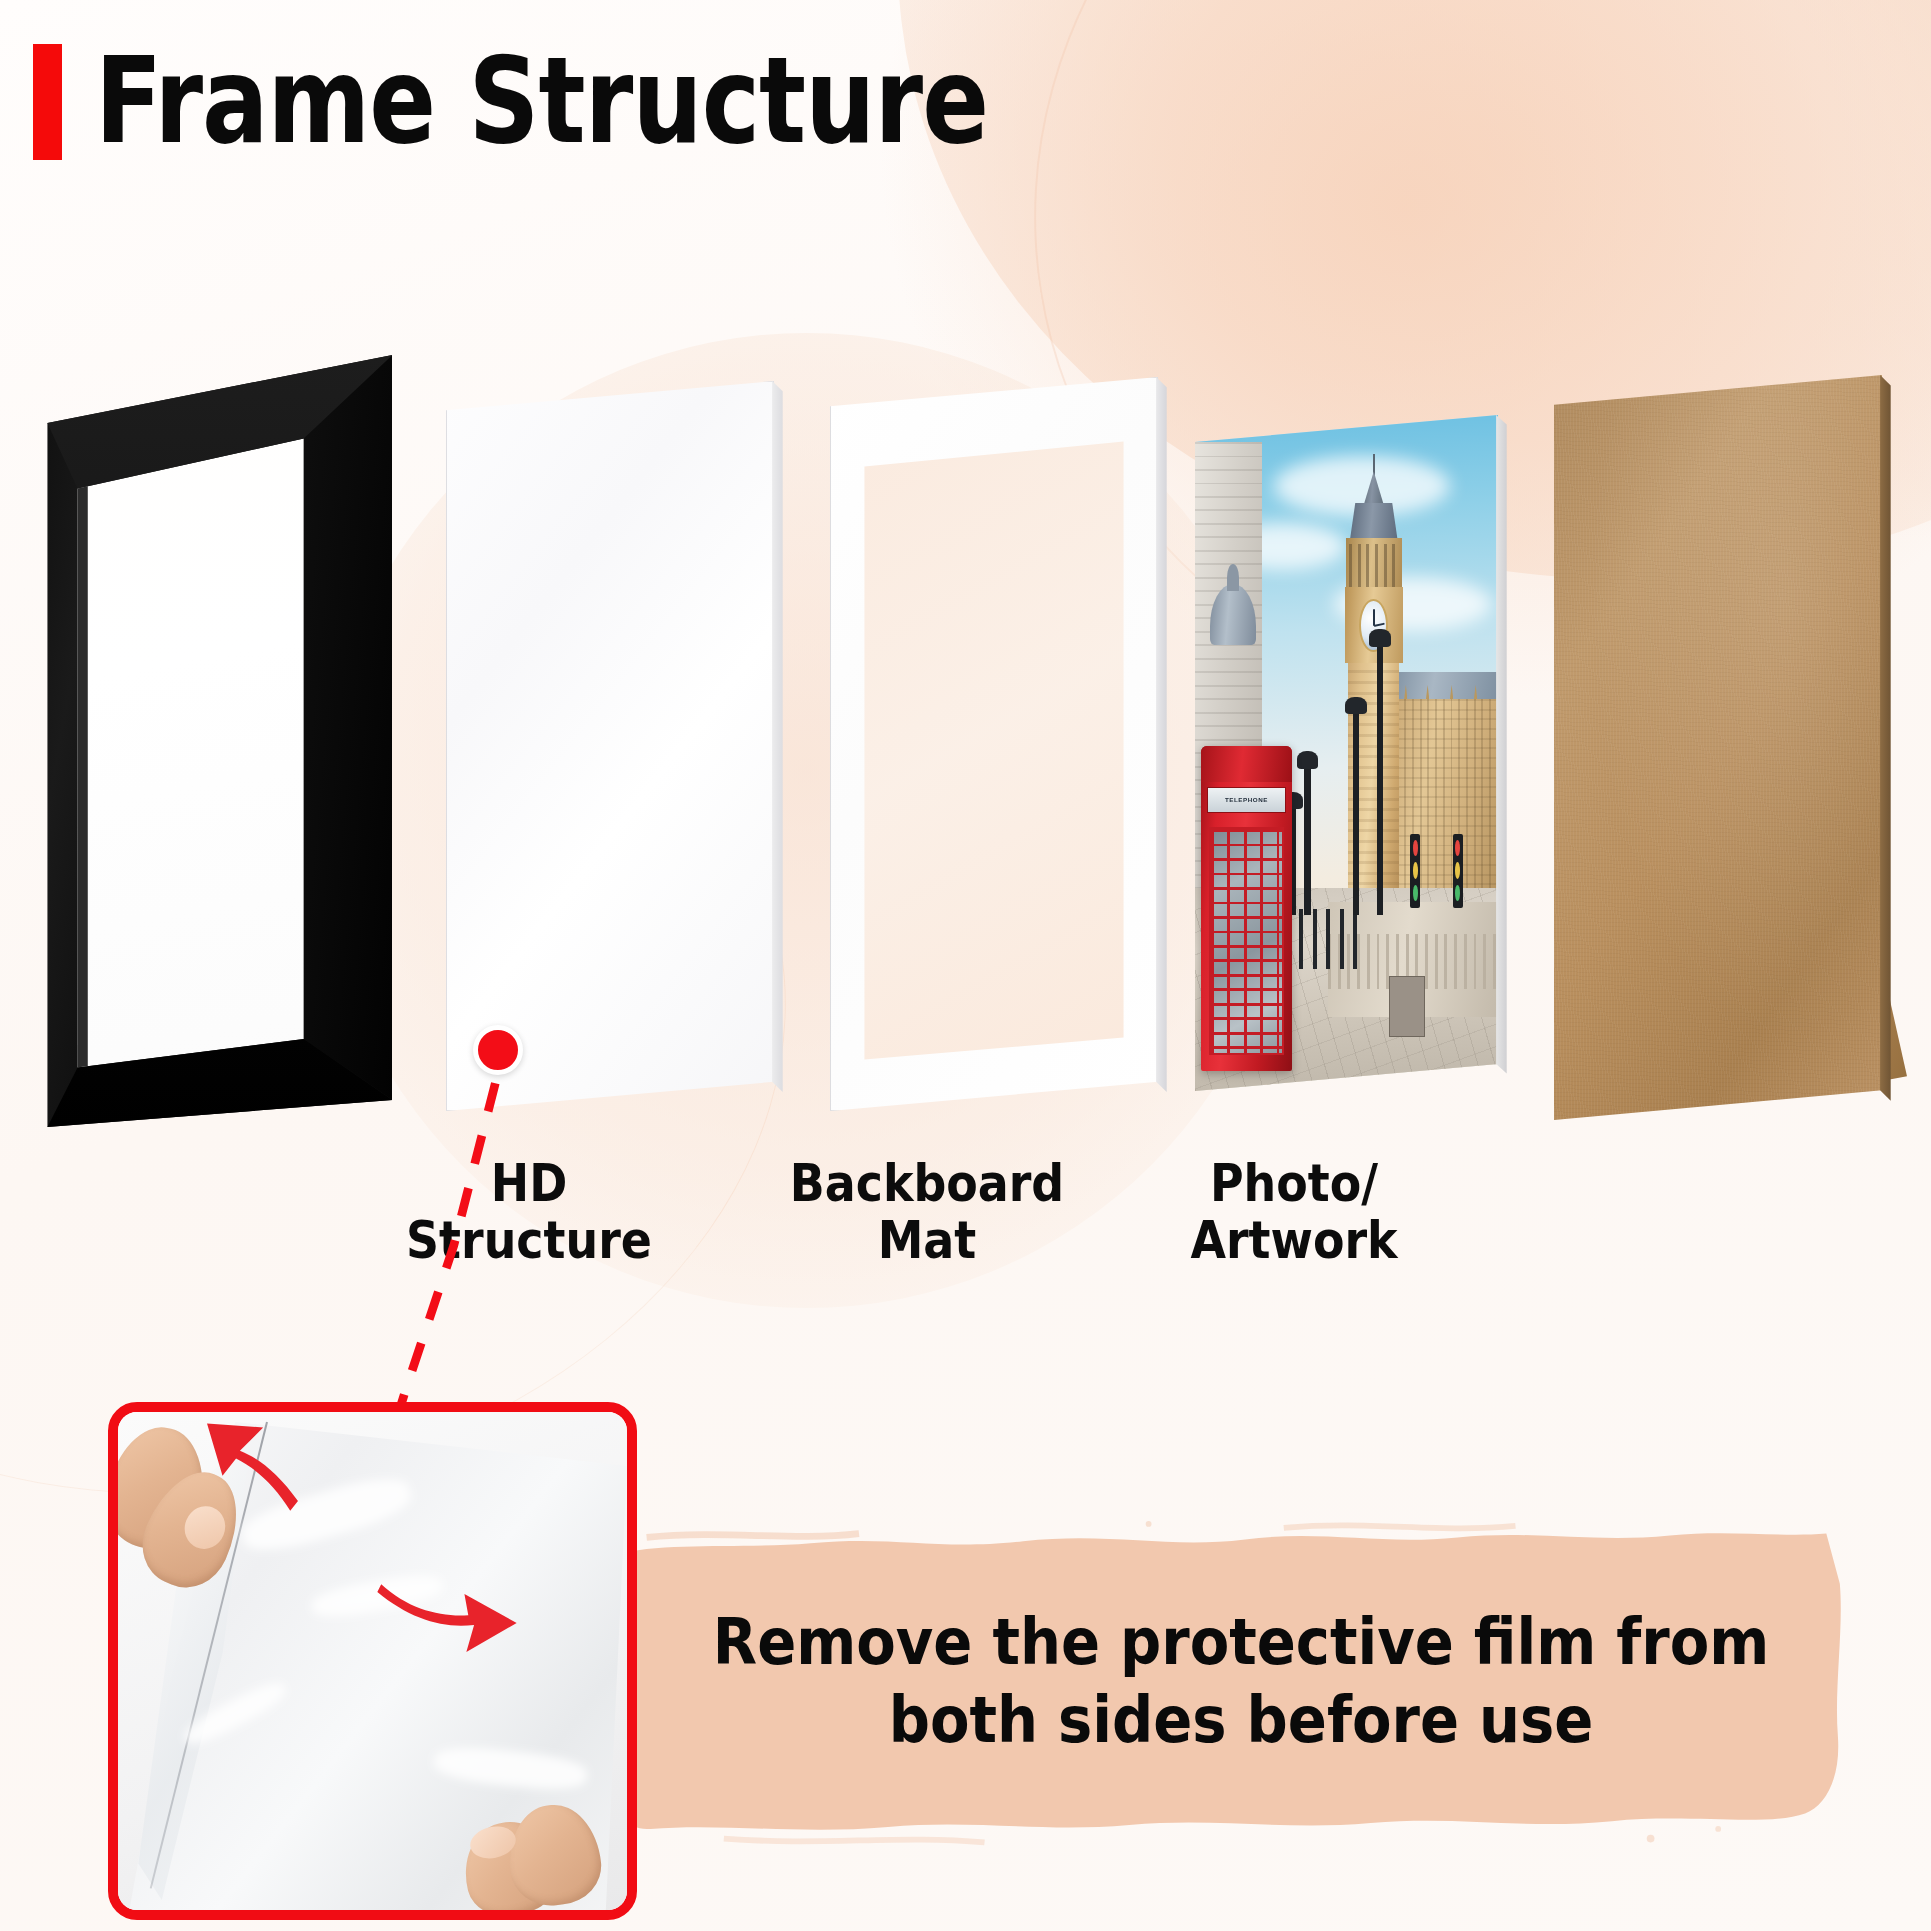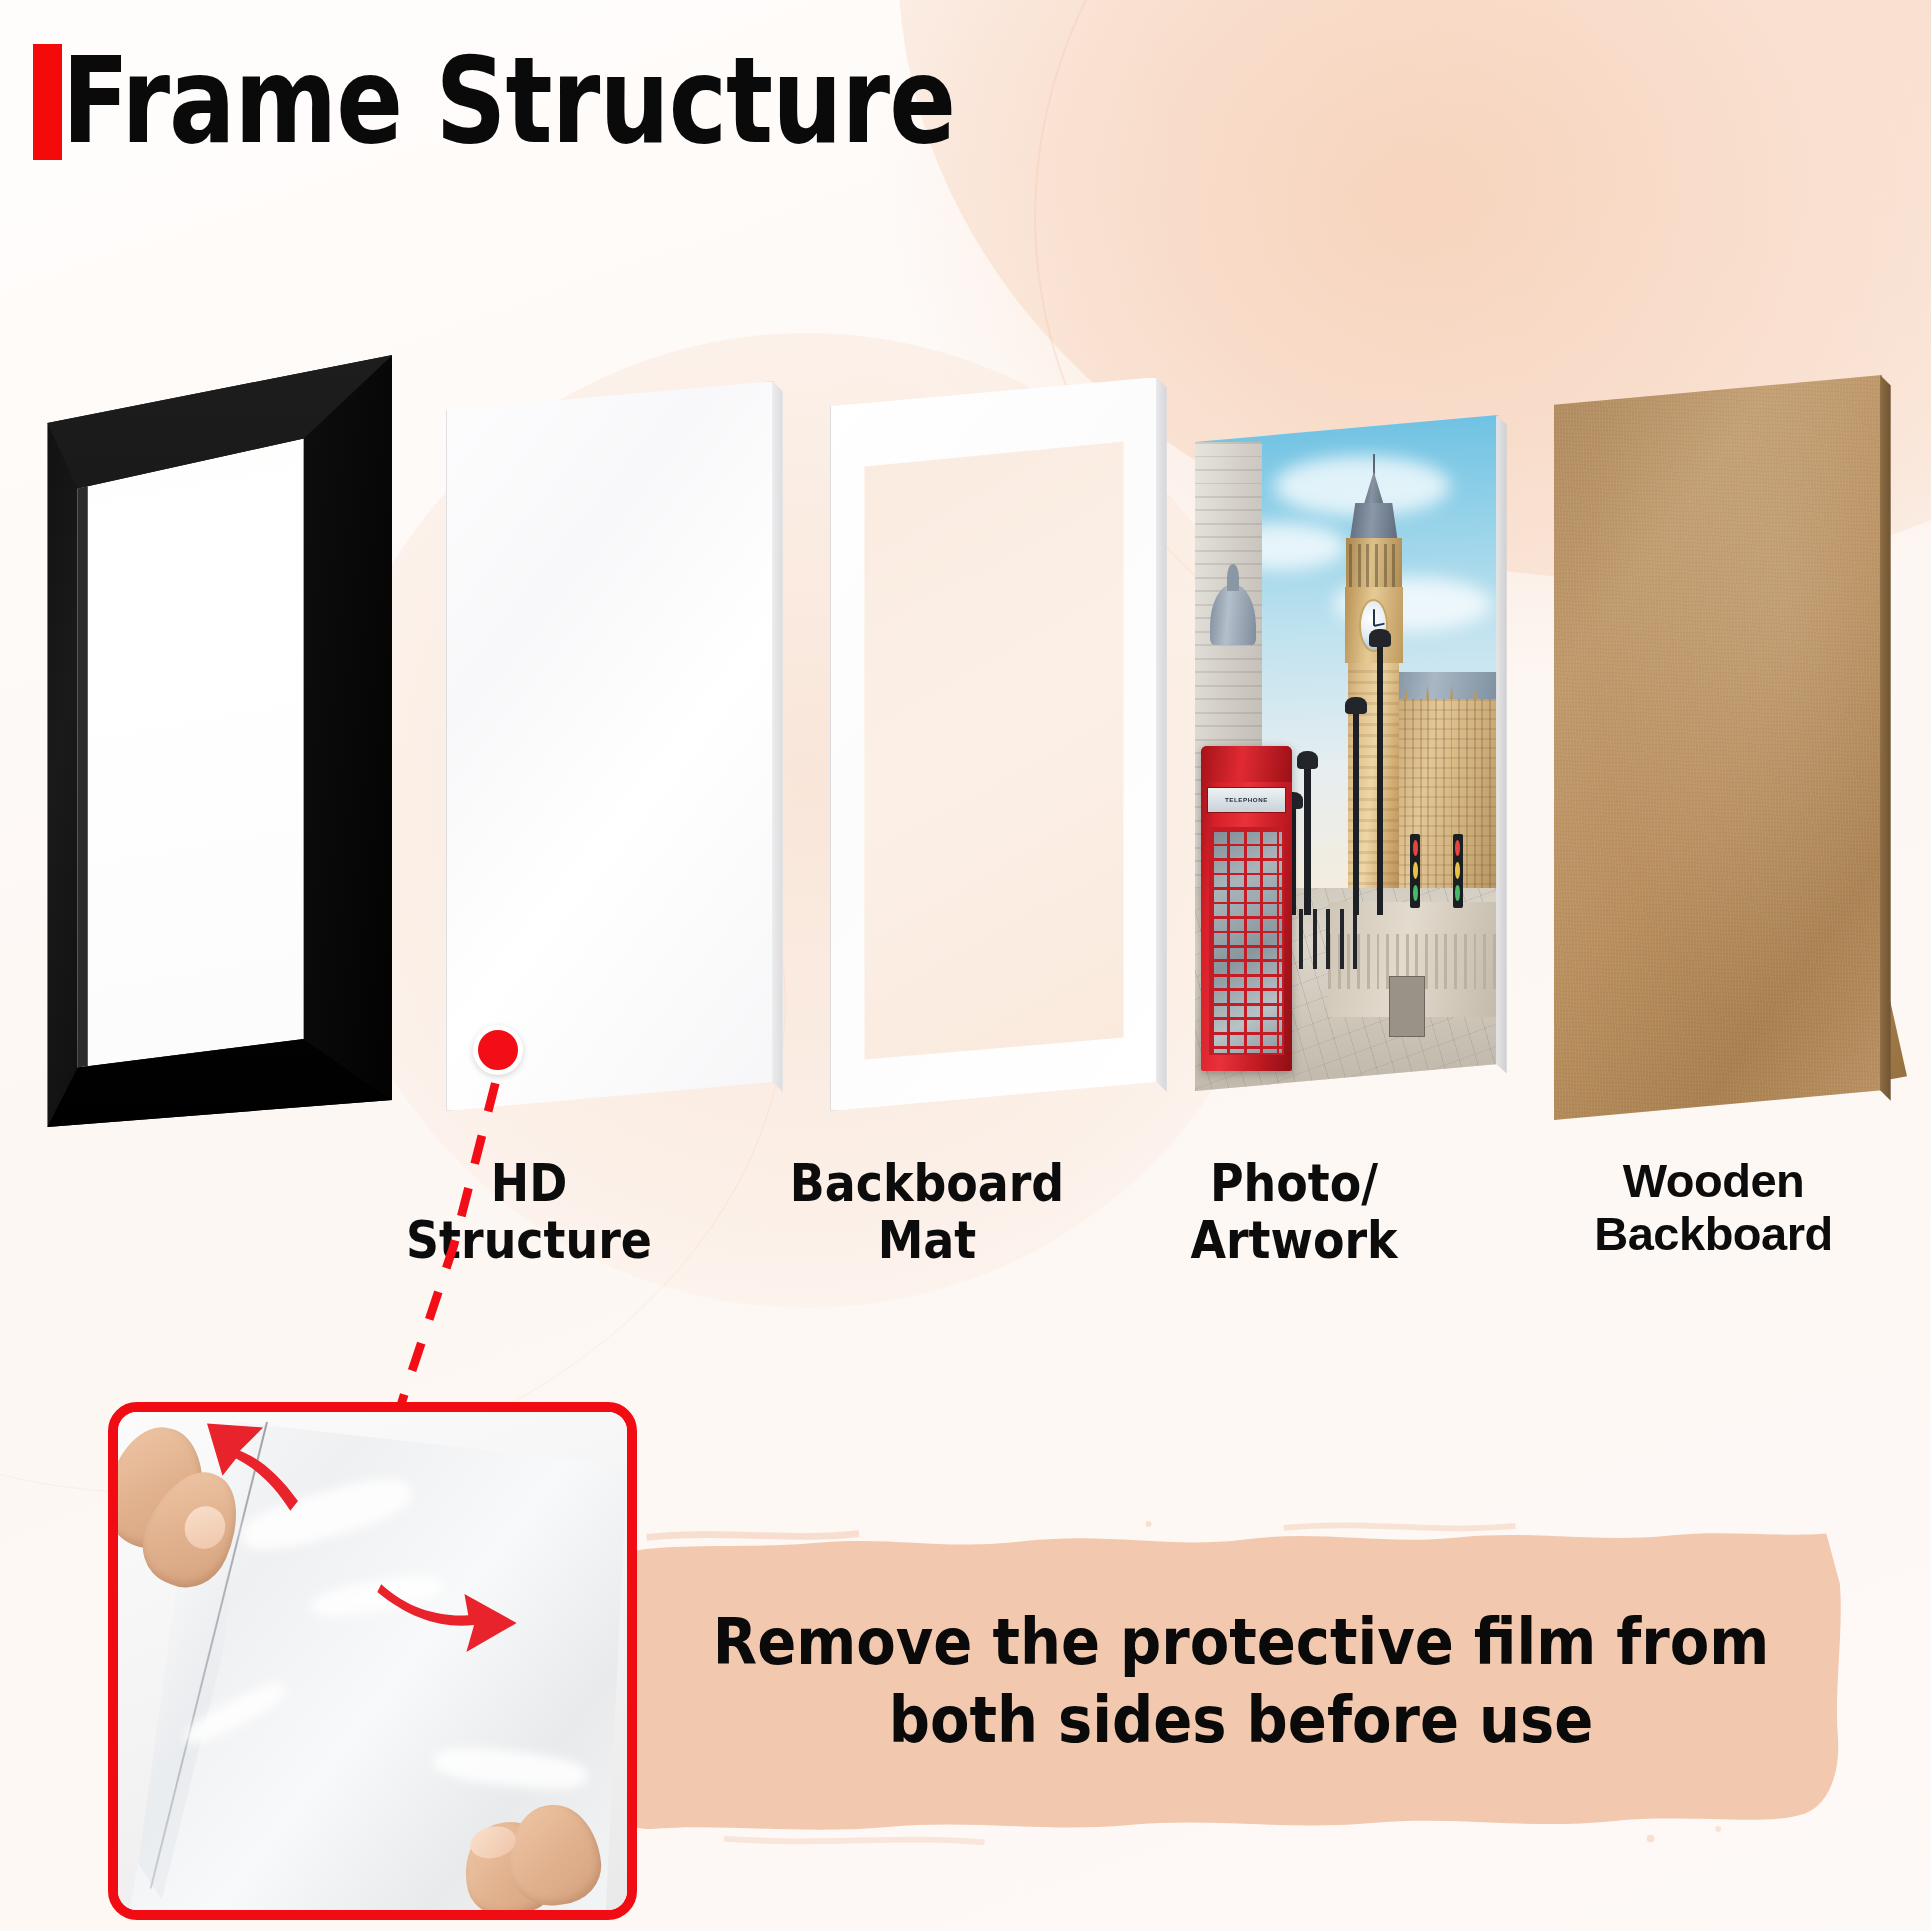--- a/index.html
+++ b/index.html
@@ -47,21 +47,21 @@
     position:absolute; left:-348px; top:618px; width:1139px; height:869px;
     border-radius:50%;
     border:1.9px solid rgba(244,201,174,.30);
     border-color:transparent rgba(244,201,174,.30) rgba(244,201,174,.22) transparent;
     transform:rotate(-12deg);
   }
 
   
   .title-row{
     position:absolute; left:33px; top:42px;
-    display:flex; align-items:center; 
+    display:flex; align-items:center; gap:33px;
   }
   .title-bar{ width:29px; height:116px; background:#f50a0a; flex:none; }
   .title-text{
     font-family:"Liberation Sans Narrow","DejaVu Sans Condensed","Liberation Sans", sans-serif;
     font-size:119px; font-weight:bold; color:#0a0a0a;
     line-height:1.0; letter-spacing:-1px;
     transform:scaleX(.92); transform-origin:left top;
     white-space:nowrap;
   }
 
@@ -554,22 +554,20 @@
   </div>
 </div>
 
 <div class="labels">
   <div class="label lb-2">HD
 Structure</div>
   <div class="label lb-3">Backboard
 Mat</div>
   <div class="label lb-4">Photo/
 Artwork</div>
-  <div class="label lb-5 wide">Wooden
-Backboard</div>
 </div>
 
 <svg class="callout-svg" viewBox="0 0 2000 2000">
   <path d="M 513 1122 L 470 1290 L 420 1440 L 392 1530" fill="none" stroke="#F30D17" stroke-width="9" stroke-dasharray="30 26" stroke-linecap="butt"></path>
 </svg>
 <div class="dot"></div>
 
 <svg class="brush" viewBox="0 0 1300 400" preserveAspectRatio="none">
   <path d="M6,62 C60,48 140,56 210,50 C300,42 340,58 430,48
            C520,38 580,56 660,46 C740,36 800,52 880,44

